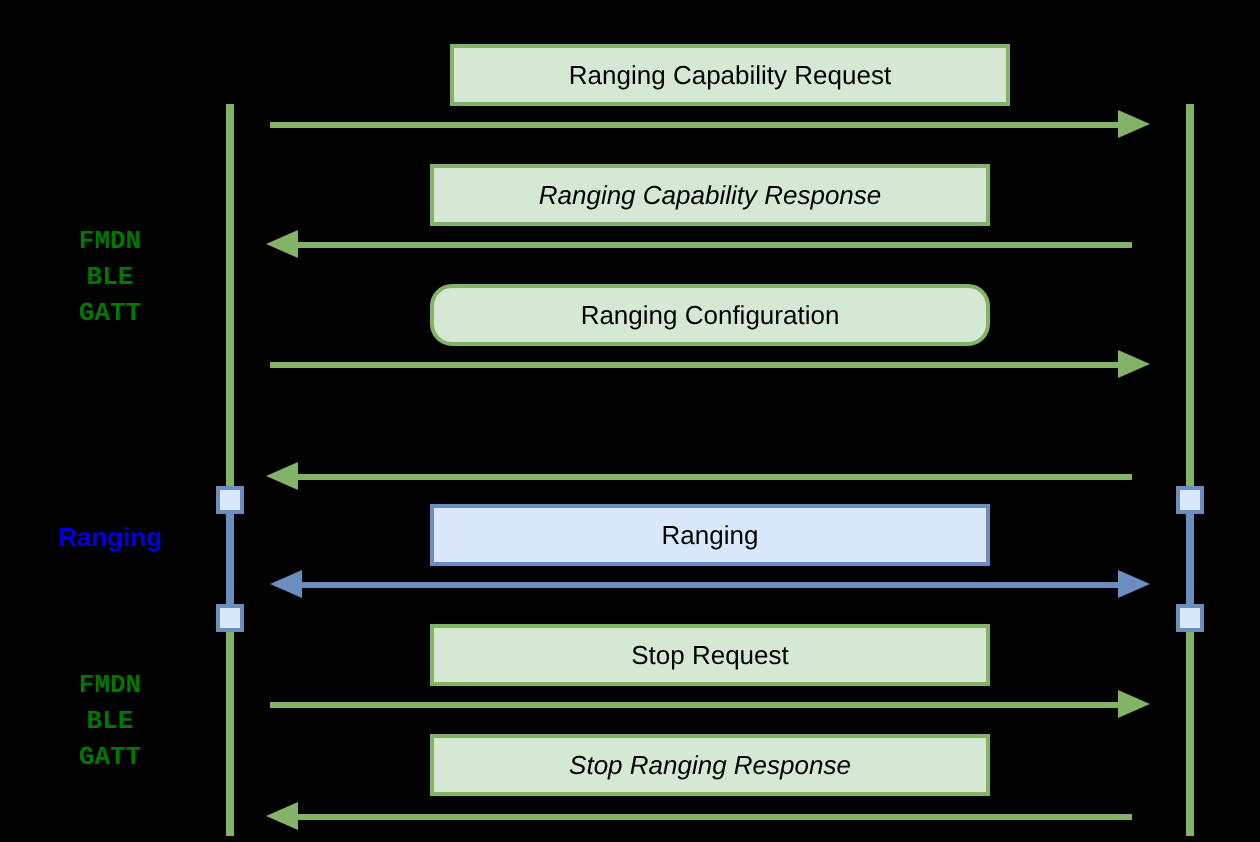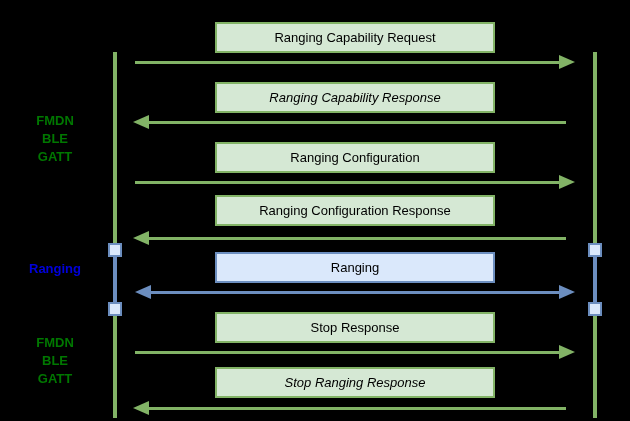--- a/index.html
+++ b/index.html
@@ -51,23 +51,23 @@
     box-sizing: border-box;
     display: flex;
     align-items: center;
     justify-content: center;
     font-size: 13px;
     color: #000000;
     text-align: center;
   }
   .msg-box.green { background: #d5e8d4; border: 2px solid #82b366; }
   .msg-box.blue  { background: #dae8fb; border: 2px solid #6c8ebf; }
-  .b1 { top: 22px; }
+  .b1 { top: 22px; margin-left: 10px; }
   .b2 { top: 82px; font-style: italic; }
-  .b3 { top: 142px; }
+  .b3 { top: 142px; border-radius: 11px; }
   .b4 { top: 195px; }
   .b5 { top: 252px; }
   .b6 { top: 312px; }
   .b7 { top: 367px; font-style: italic; }
 
   
   .arrow { position: absolute; height: 14px; }
   .arrow .shaft {
     position: absolute;
     top: 5.5px;
@@ -105,21 +105,21 @@
   
   .phase {
     position: absolute;
     left: 10px;
     width: 90px;
     text-align: center;
     font-size: 13px;
     font-weight: bold;
     line-height: 18px;
   }
-  .phase.green { color: #007700; }
+  .phase.green { color: #007700; font-family: Liberation Mono, monospace; }
   .phase.blue  { color: #0000dd; }
   .ph1 { top: 112px; }
   .ph2 { top: 260px; }
   .ph3 { top: 334px; }
   .phase span { display: block; }
 </style>
 </head>
 <body>
 
 <div class="canvas">
@@ -150,28 +150,25 @@
 
   <div class="msg-box green b1">
     <span>Ranging Capability Request</span>
   </div>
   <div class="msg-box green b2">
     <span>Ranging Capability Response</span>
   </div>
   <div class="msg-box green b3">
     <span>Ranging Configuration</span>
   </div>
-  <div class="msg-box green b4">
-    <span>Ranging Configuration Response</span>
-  </div>
   <div class="msg-box blue b5">
     <span>Ranging</span>
   </div>
   <div class="msg-box green b6">
-    <span>Stop Response</span>
+    <span>Stop Request</span>
   </div>
   <div class="msg-box green b7">
     <span>Stop Ranging Response</span>
   </div>
 
   <div class="arrow green dir-right a1">
     <i class="shaft"></i>
     <i class="head r"></i>
   </div>
   <div class="arrow green dir-left a2">

